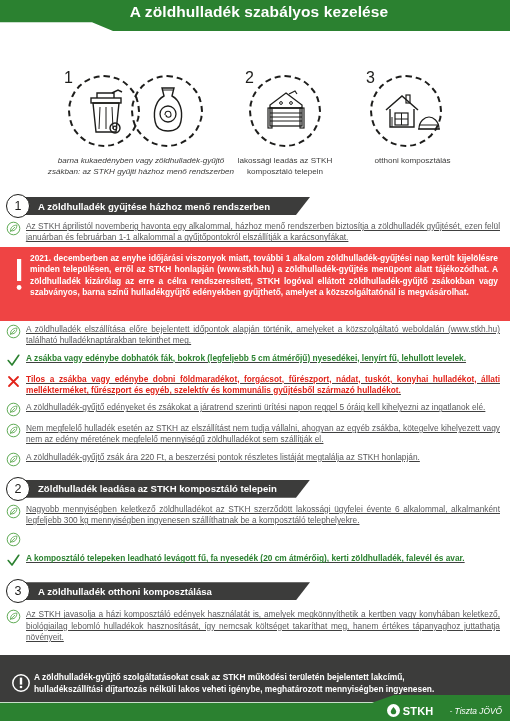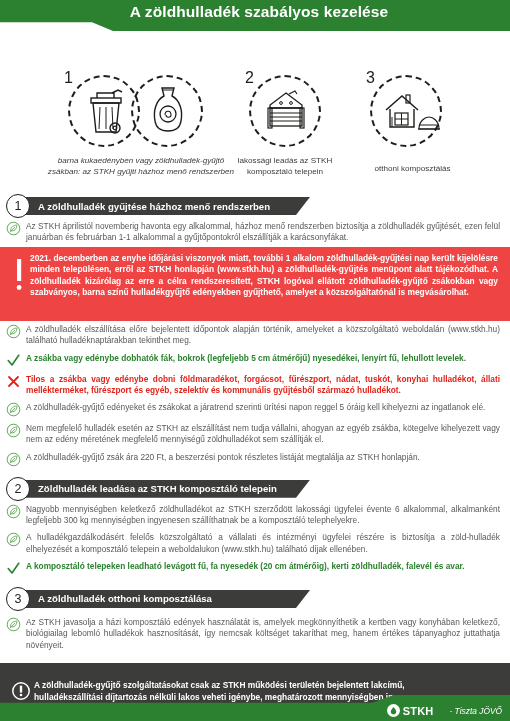--- a/index.html
+++ b/index.html
@@ -81,20 +81,21 @@
   }
   .sec-bar span{
     color:#ffffff;font-size:9.6px;font-weight:bold;white-space:nowrap;
   }
 
   
   .row{
     display:flex;
     align-items:flex-start;
     padding:3px 10px 3px 6px;
+    text-decoration:underline;
   }
   .bullet{
     flex:0 0 auto;
     width:15px;height:15px;
     margin-right:5px;margin-top:0px;
   }
   .rowtext{
     flex:1 1 auto;
     font-size:8.3px;
     line-height:11.3px;
@@ -243,21 +244,21 @@
         <rect x="24" y="6" width="4" height="8" fill="none" stroke="#1d1d1b" stroke-width="1.2"></rect>
         <line x1="10" y1="28" x2="10" y2="38" stroke="#1d1d1b" stroke-width="1"></line>
       </svg>
 
       <svg class="illus" style="left:416px;top:82px;" width="26" height="20" viewBox="0 0 26 20">
         <path d="M3 16 C3 8 9 4 13 4 C17 4 23 8 23 16 Z" fill="none" stroke="#1d1d1b" stroke-width="1.2"></path>
         <line x1="3" y1="12" x2="23" y2="12" stroke="#1d1d1b" stroke-width="1"></line>
         <line x1="2" y1="16" x2="24" y2="16" stroke="#1d1d1b" stroke-width="1.2"></line>
       </svg>
 
-      <div class="stepcap" style="left:360px;top:132px;width:105px;">otthoni komposztálás</div>
+      <div class="stepcap" style="left:360px;top:124px;width:105px;">otthoni komposztálás</div>
     </div>
   </div>
 
   <div class="sec" style="margin-top:38px;">
     <div class="sec-bar" style="width:292px;clip-path:polygon(0 0,100% 0,calc(100% - 14px) 100%,0 100%);">
       <span>A zöldhulladék gyűjtése házhoz menő rendszerben</span>
     </div>
     <div class="sec-badge">1</div>
   </div>
 
@@ -345,21 +346,20 @@
     </svg>
     <div class="rowtext">Nagyobb mennyiségben keletkező zöldhulladékot az STKH szerződött lakossági ügyfelei évente 6 alkalommal, alkalmanként legfeljebb 300 kg mennyiségben ingyenesen szállíthatnak be a komposztáló telephelyekre.</div>
   </div>
 
   <div class="row">
     <svg class="bullet" viewBox="0 0 20 20">
       <circle cx="10" cy="10" r="8.4" fill="none" stroke="#5aa84f" stroke-width="1.3"></circle>
       <path d="M6 13 C6 8 10 5.5 14.5 5.5 C14.5 11 10.5 14 6 13 Z" fill="none" stroke="#5aa84f" stroke-width="1.2"></path>
       <line x1="5.2" y1="14.6" x2="12" y2="8" stroke="#5aa84f" stroke-width="1.1"></line>
     </svg>
-    <div class="rowtext">A hulladékgazdálkodásért felelős közszolgáltató a vállalati és intézményi ügyfelei részére is biztosítja a zöld-hulladék elhelyezését a komposztáló telepein a weboldalukon (www.stkh.hu) található díjak ellenében.</div>
   </div>
 
   <div class="row">
     <svg class="bullet" viewBox="0 0 20 20">
       <path d="M3 10 L8 16 L17 3" fill="none" stroke="#2b8130" stroke-width="2.2" stroke-linecap="round" stroke-linejoin="round"></path>
     </svg>
     <div class="rowtext green">A komposztáló telepeken leadható levágott fű, fa nyesedék (20 cm átmérőig), kerti zöldhulladék, falevél és avar.</div>
   </div>
 
   <div class="sec" style="margin-top:8px;">

